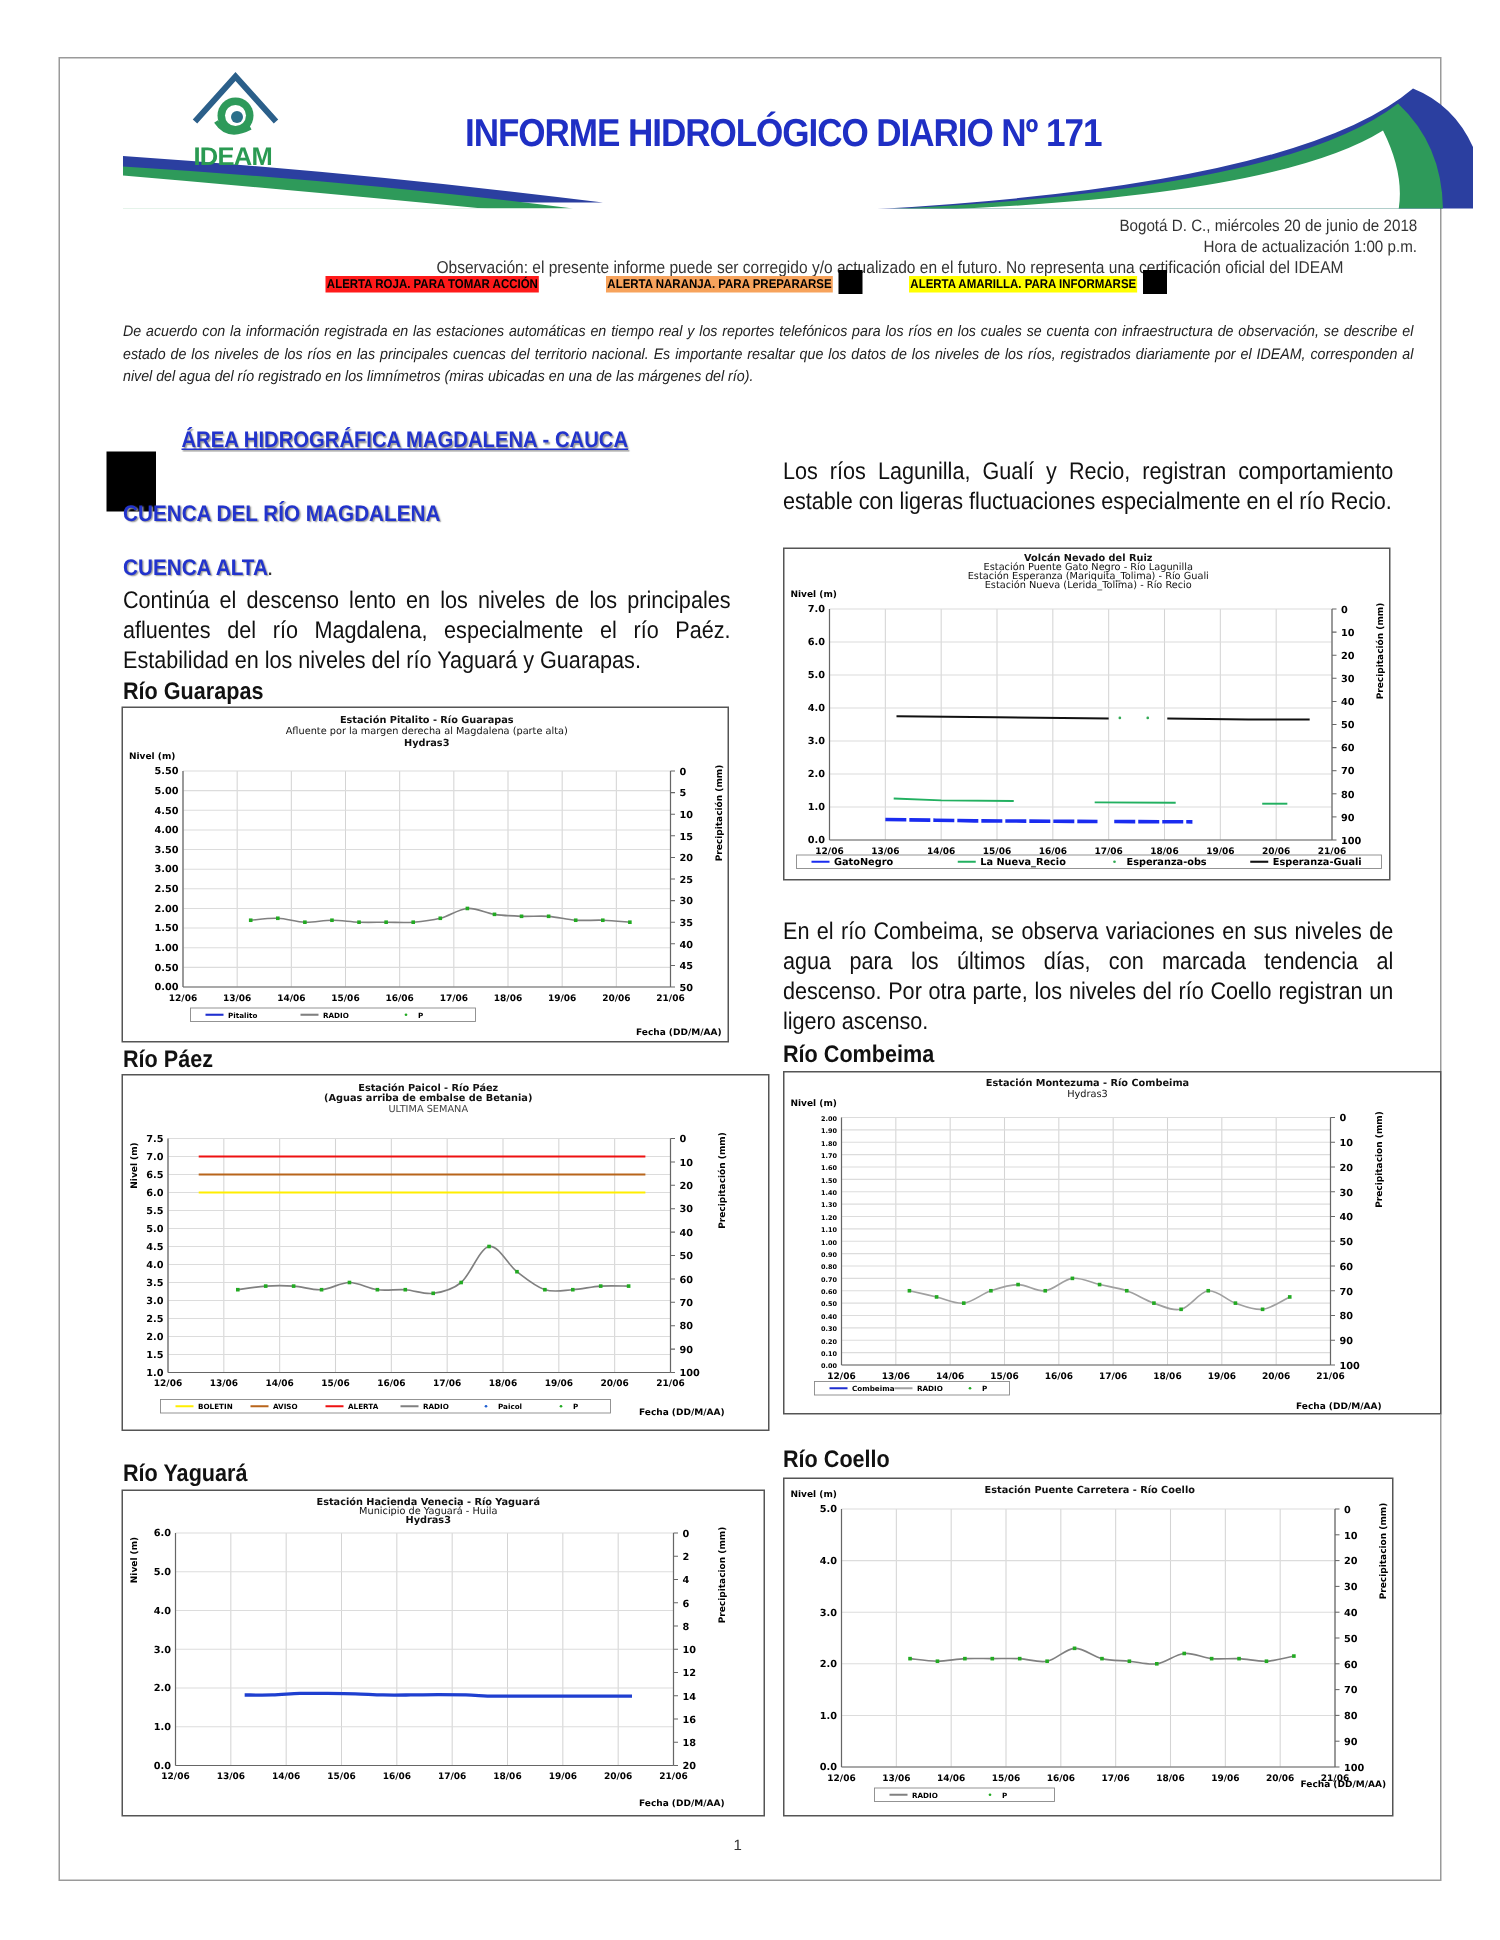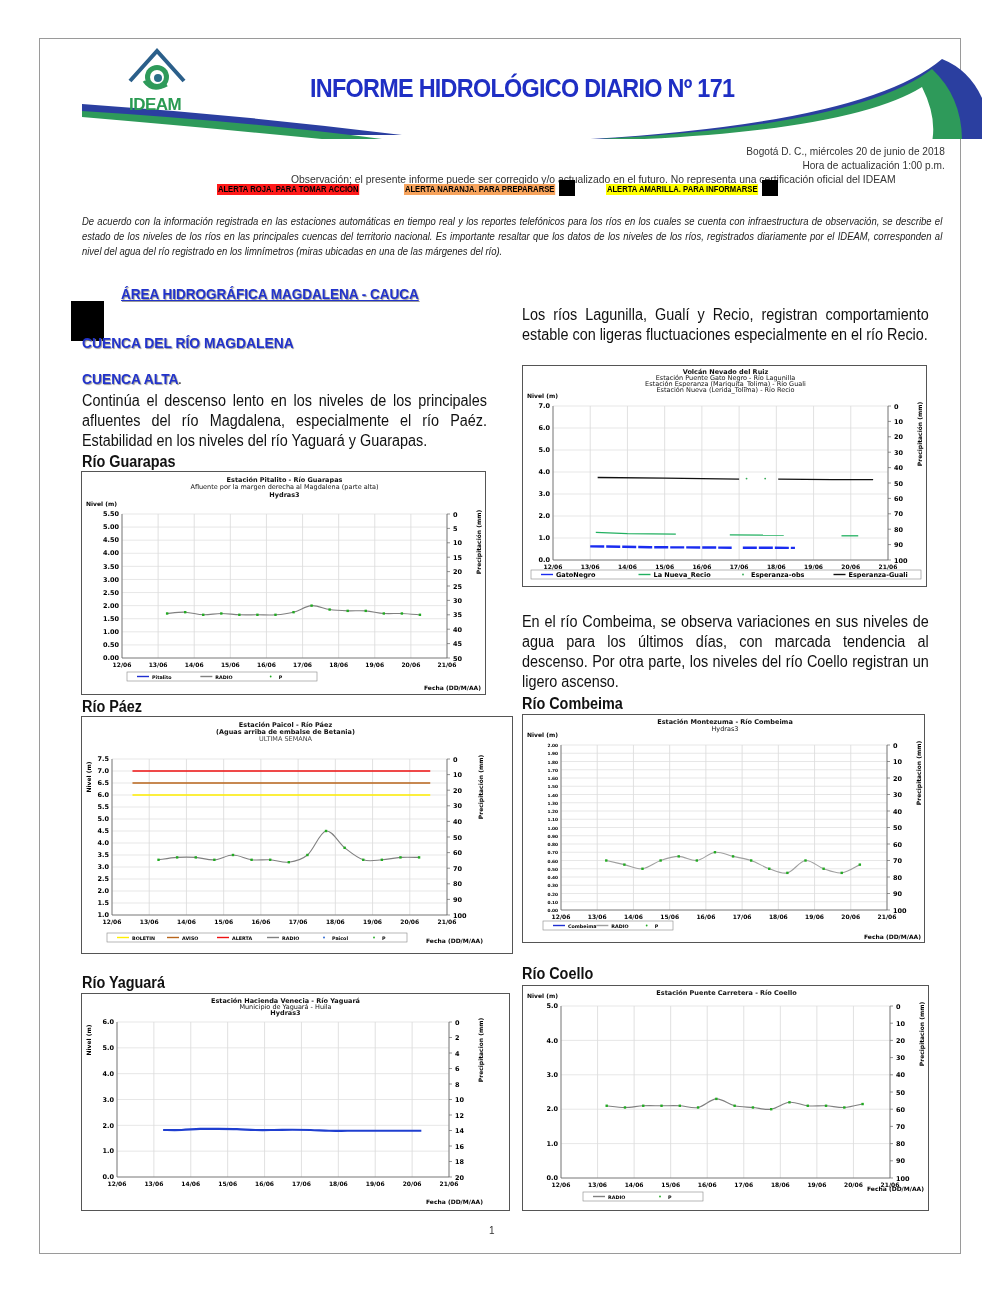--- a/index.html
+++ b/index.html
@@ -447,21 +447,21 @@
         <line x1="115.5" x2="127.5" y1="208.5" y2="208.5" stroke="#22b060" stroke-width="1.4"></line>
         <text x="130.5" y="210.5" font-size="6.5" fill="#000" font-weight="bold">La Nueva_Recio</text>
         <circle cx="220" cy="208.5" r="0.9" fill="#33aa55"></circle>
         <text x="228" y="210.5" font-size="6.5" fill="#000" font-weight="bold">Esperanza-obs</text>
         <line x1="310.5" x2="322.5" y1="208.5" y2="208.5" stroke="#111111" stroke-width="1.4"></line>
         <text x="325.5" y="210.5" font-size="6.5" fill="#000" font-weight="bold">Esperanza-Guali</text>
       </svg>
     </div>
   <div class="para" style="left:482px; top:573px; width:452px;">En el río Combeima, se observa variaciones en sus niveles de agua para los últimos días, con marcada tendencia al descenso. Por otra parte, los niveles del río Coello registran un ligero ascenso.</div>
   <div class="river-h" style="left:482px; top:656px;">Río Combeima</div>
-  <div class="chart-box" id="c-combeima" style="left:482px; top:675px; width:403px; height:229px;">
+  <div class="chart-box" id="c-combeima" style="left:482px; top:675px; width:439px; height:229px;">
       <svg width="404" height="229">
         <text x="202" y="9" font-size="6.5" fill="#111" text-anchor="middle" font-weight="bold">Estación Montezuma - Río Combeima</text>
         <text x="202" y="16" font-size="6.5" fill="#111" text-anchor="middle" font-weight="normal">Hydras3</text>
         <line x1="38" x2="38" y1="30" y2="195" stroke="#d4d4d4" stroke-width="0.7"></line>
         <text x="38" y="204" font-size="6" fill="#000" text-anchor="middle" font-weight="bold">12/06</text>
         <line x1="74.22222222222223" x2="74.22222222222223" y1="30" y2="195" stroke="#d4d4d4" stroke-width="0.7"></line>
         <text x="74.22222222222223" y="204" font-size="6" fill="#000" text-anchor="middle" font-weight="bold">13/06</text>
         <line x1="110.44444444444444" x2="110.44444444444444" y1="30" y2="195" stroke="#d4d4d4" stroke-width="0.7"></line>
         <text x="110.44444444444444" y="204" font-size="6" fill="#000" text-anchor="middle" font-weight="bold">14/06</text>
         <line x1="146.66666666666669" x2="146.66666666666669" y1="30" y2="195" stroke="#d4d4d4" stroke-width="0.7"></line>

